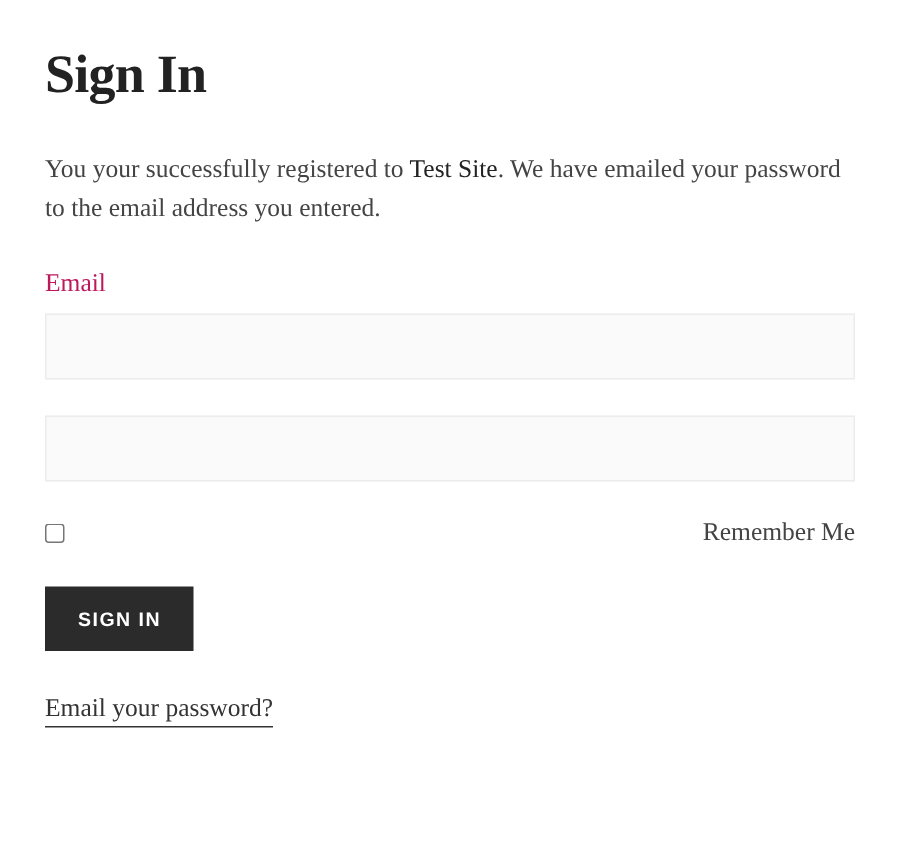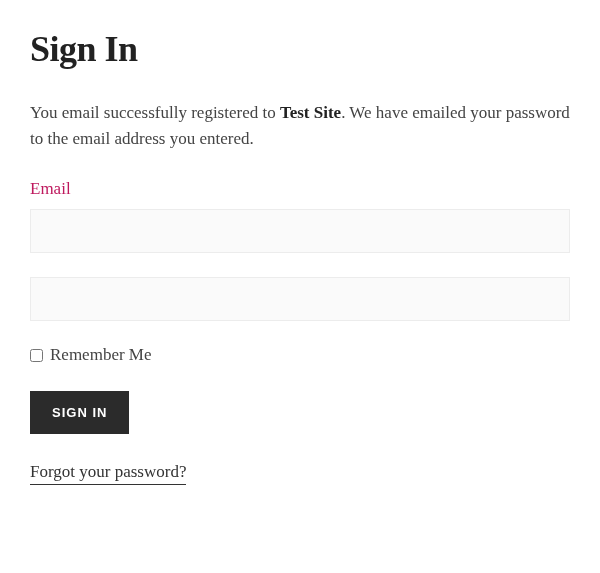--- a/index.html
+++ b/index.html
@@ -21,21 +21,21 @@
       margin-bottom: 30px;
       letter-spacing: -0.5px;
     }
     .message {
       font-size: 17px;
       line-height: 1.5;
       color: #444444;
       margin-bottom: 28px;
     }
     .message strong {
-      font-weight: 700;
+      font-weight: 400;
       color: #222222;
     }
     .form-group {
       margin-bottom: 24px;
     }
     .form-label {
       display: block;
       font-size: 17px;
       color: #be185d;
       margin-bottom: 10px;
@@ -47,20 +47,21 @@
       background: #fafafa;
       padding: 10px 12px;
       font-size: 16px;
       font-family: inherit;
     }
     .checkbox-group {
       display: flex;
       align-items: center;
       margin-bottom: 26px;
       margin-top: 12px;
+      justify-content: space-between;
     }
     .checkbox-input {
       width: 13px;
       height: 13px;
       margin-right: 7px;
       cursor: pointer;
     }
     .checkbox-label {
       font-size: 17px;
       color: #444444;
@@ -89,37 +90,37 @@
     }
   </style>
 </head>
 <body>
 
 
 
 <h1>Sign In</h1>
 
 <p class="message">
-  <span>You email successfully registered to </span><strong>Test Site</strong><span>. We have emailed your password to the email address you entered.</span>
+  <span>You your successfully registered to </span><strong>Test Site</strong><span>. We have emailed your password to the email address you entered.</span>
 </p>
 
 <div class="form-group">
   <label class="form-label">Email</label>
   <input type="text" class="form-input" value="" style="">
 </div>
 
 <div class="form-group">
   <input type="password" class="form-input" value="" style="">
 </div>
 
 <div class="checkbox-group">
   <input type="checkbox" class="checkbox-input" style="">
   <label class="checkbox-label">Remember Me</label>
 </div>
 
 <button class="submit-button">Sign In</button>
 
 <div>
-  <a class="forgot-link">Forgot your password?</a>
+  <a class="forgot-link">Email your password?</a>
 </div>
 
 
 
 
 </body></html>

